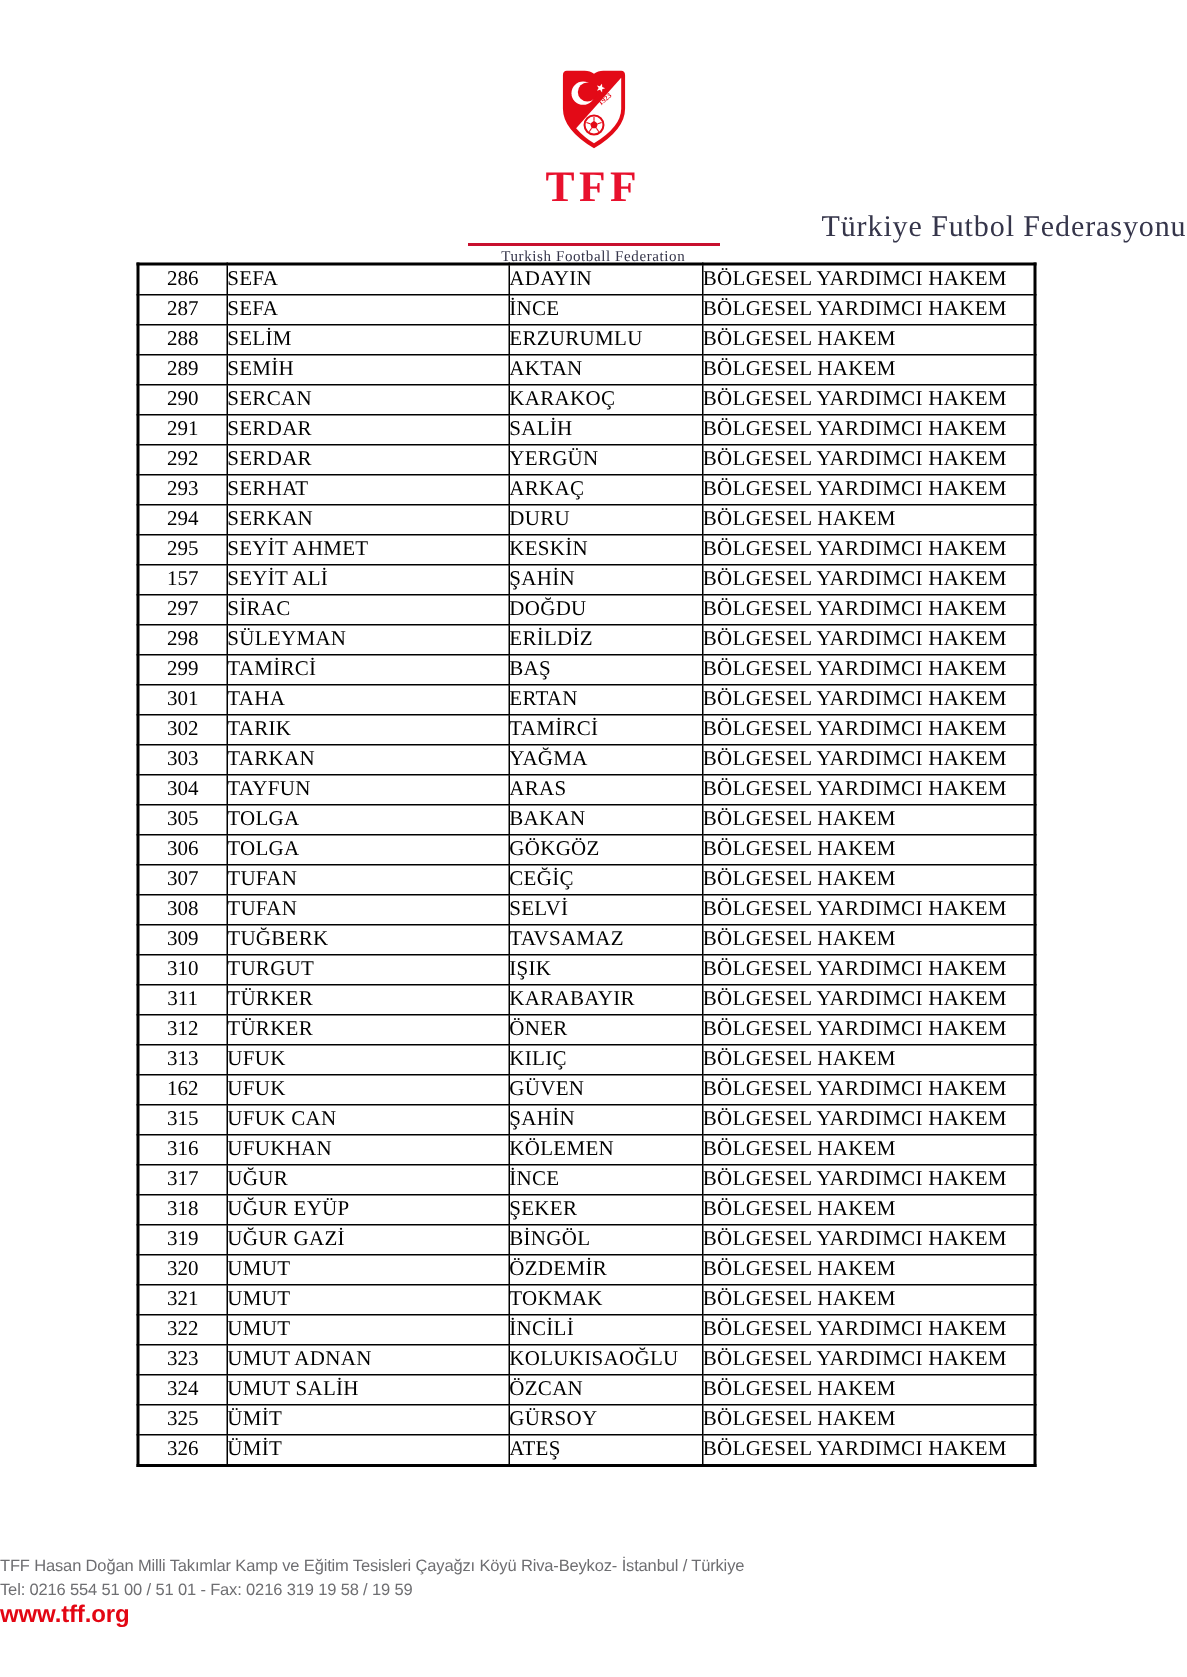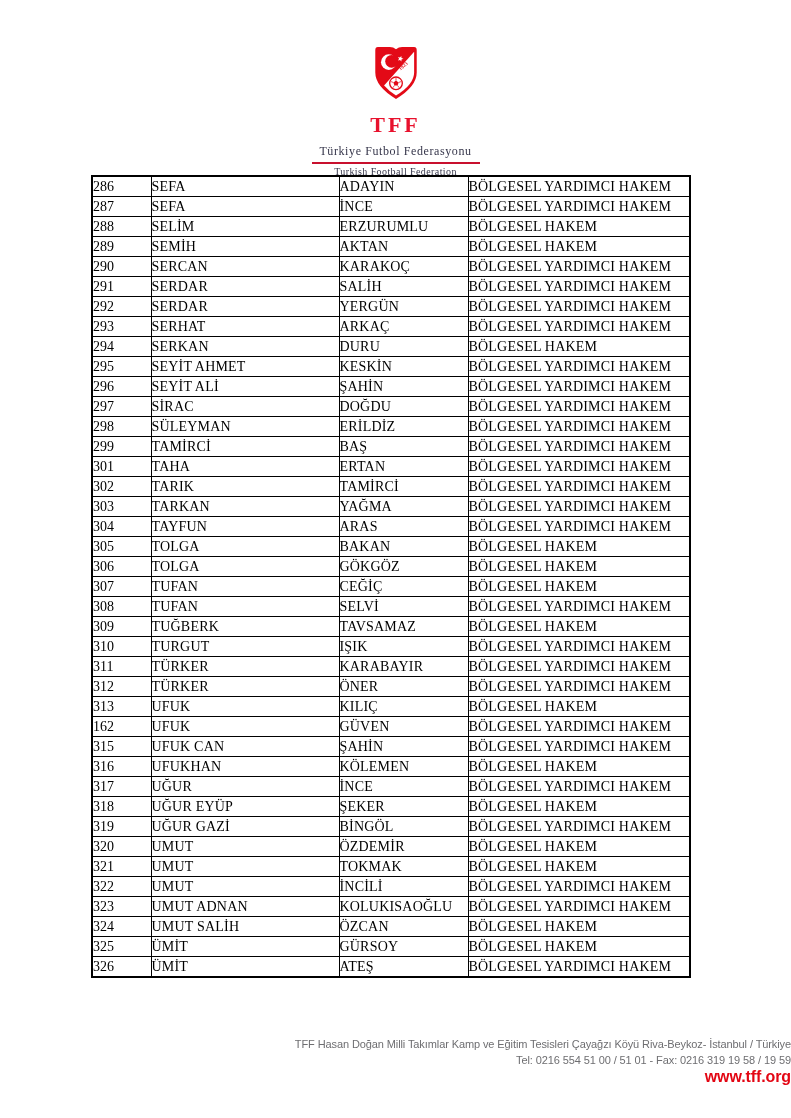--- a/index.html
+++ b/index.html
@@ -6,52 +6,53 @@
   body{
     width:791px;height:1118px;background:#ffffff;position:relative;
     font-family:"Liberation Serif", serif;overflow:hidden;
   }
   .page{position:absolute;inset:0;background:#fff;}
 
   
   .header{position:absolute;top:0;left:0;right:0;text-align:center;}
   .crest{display:block;margin:44px auto 0 auto;width:52px;height:58px;}
   .wordmark{
-    margin-top:8px;color:#e8112d;font-weight:bold;font-size:22px;
+    margin-top:8px;color:#e8112d;font-weight:bold;font-size:29px;
     letter-spacing:3px;line-height:30px;
   }
   .orgname-tr{
-    margin-top:2px;color:#35354a;font-size:12px;letter-spacing:0.6px;
+    margin-top:2px;color:#35354a;font-size:20px;letter-spacing:0.6px;
     line-height:18px;
+    text-align:right;
   }
   .red-rule{
     width:168px;height:2px;background:#c8102e;margin:2px auto 0 auto;
   }
   .orgname-en{
     margin-top:2px;color:#35354a;font-size:10px;letter-spacing:0.4px;
     line-height:12px;
   }
 
   
   table.referees{
     position:absolute;left:91px;top:175px;width:598px;
     border-collapse:collapse;table-layout:fixed;
     font-family:"Liberation Serif", serif;
   }
   table.referees td{
     border:1px solid #000;height:19px;font-size:14px;color:#000;
     line-height:19px;white-space:nowrap;overflow:hidden;padding:0;
   }
   table.referees{border:2px solid #000;}
-  td.c0{}
+  td.c0{text-align:center;}
   td.c1,td.c2,td.c3{padding-left:7px;letter-spacing:0.2px;}
 
   
   .footer{
-    position:absolute;left:0;right:0;top:1036px;text-align:right;
+    position:absolute;left:0;right:0;top:1036px;text-align:left;
     font-family:"Liberation Sans", sans-serif;color:#6e6e71;
     font-size:11px;line-height:16px;letter-spacing:-0.1px;
   }
   .footer .website{
     color:#e30613;font-weight:bold;margin-top:1px;font-size:16px;
   }
 </style>
 </head>
 <body>
 
@@ -151,21 +152,21 @@
           <td class="c2">DURU</td>
           <td class="c3">BÖLGESEL HAKEM</td>
         </tr>
         <tr>
           <td class="c0">295</td>
           <td class="c1">SEYİT AHMET</td>
           <td class="c2">KESKİN</td>
           <td class="c3">BÖLGESEL YARDIMCI HAKEM</td>
         </tr>
         <tr>
-          <td class="c0">296</td>
+          <td class="c0">157</td>
           <td class="c1">SEYİT ALİ</td>
           <td class="c2">ŞAHİN</td>
           <td class="c3">BÖLGESEL YARDIMCI HAKEM</td>
         </tr>
         <tr>
           <td class="c0">297</td>
           <td class="c1">SİRAC</td>
           <td class="c2">DOĞDU</td>
           <td class="c3">BÖLGESEL YARDIMCI HAKEM</td>
         </tr>

